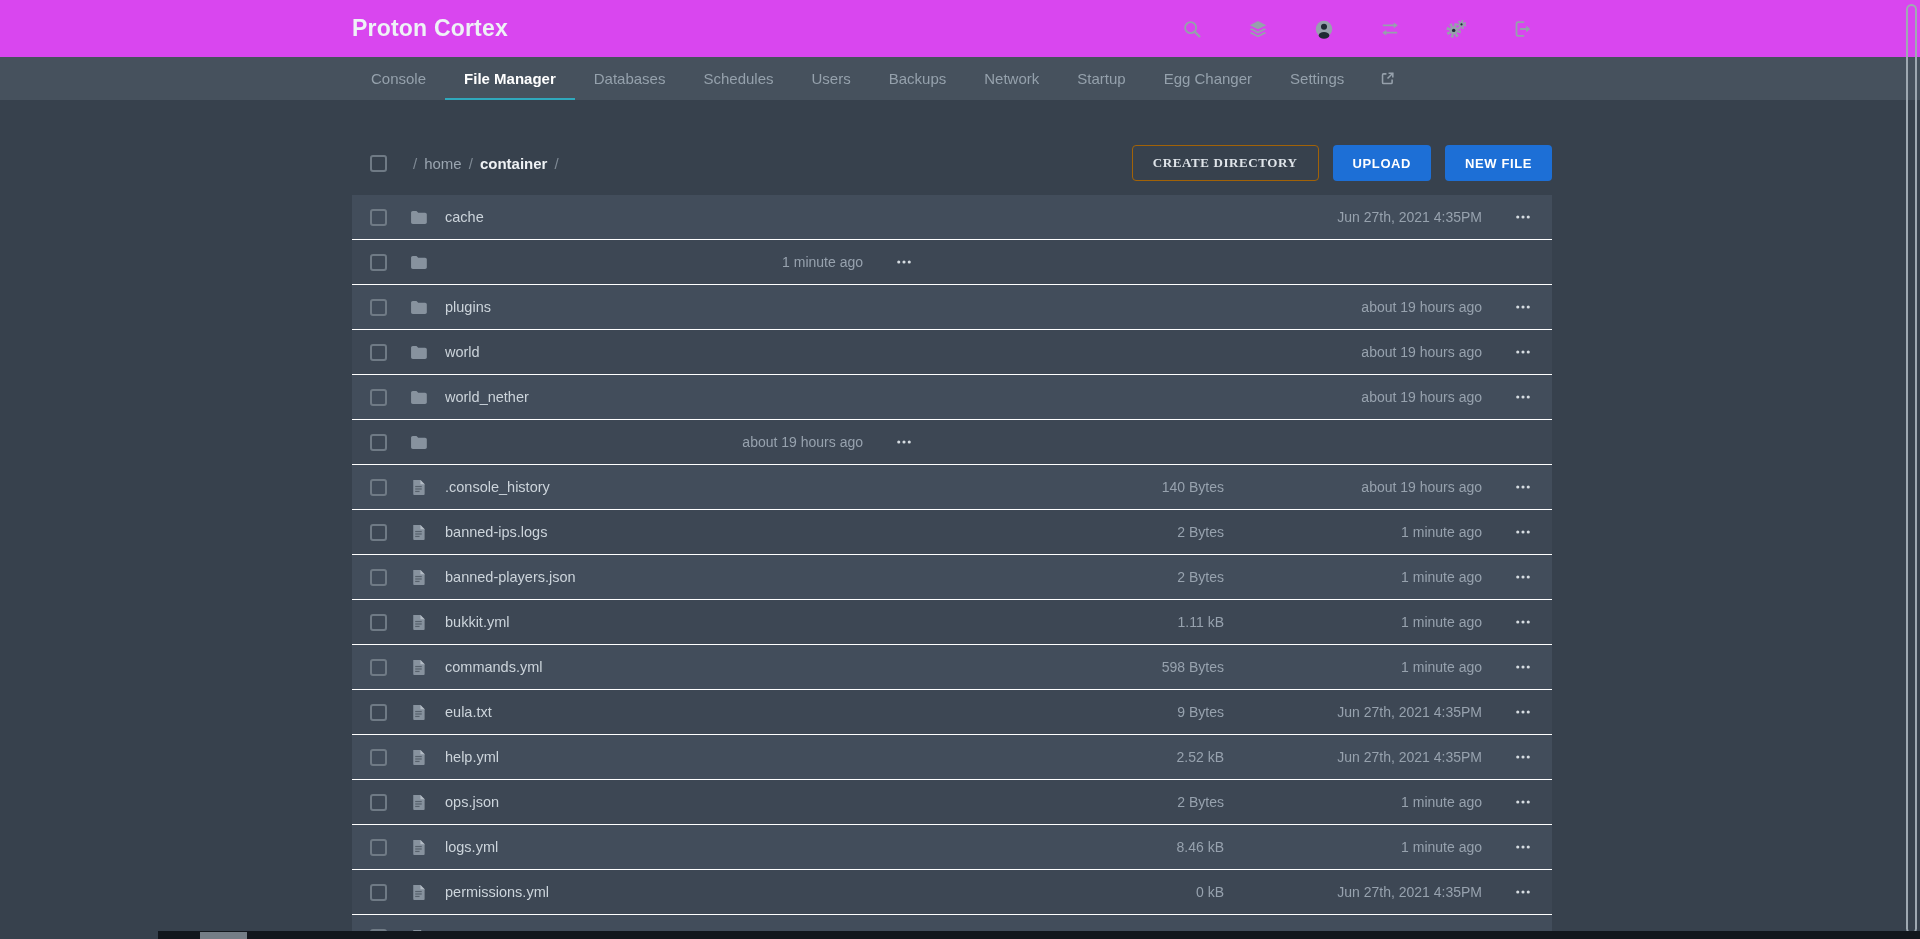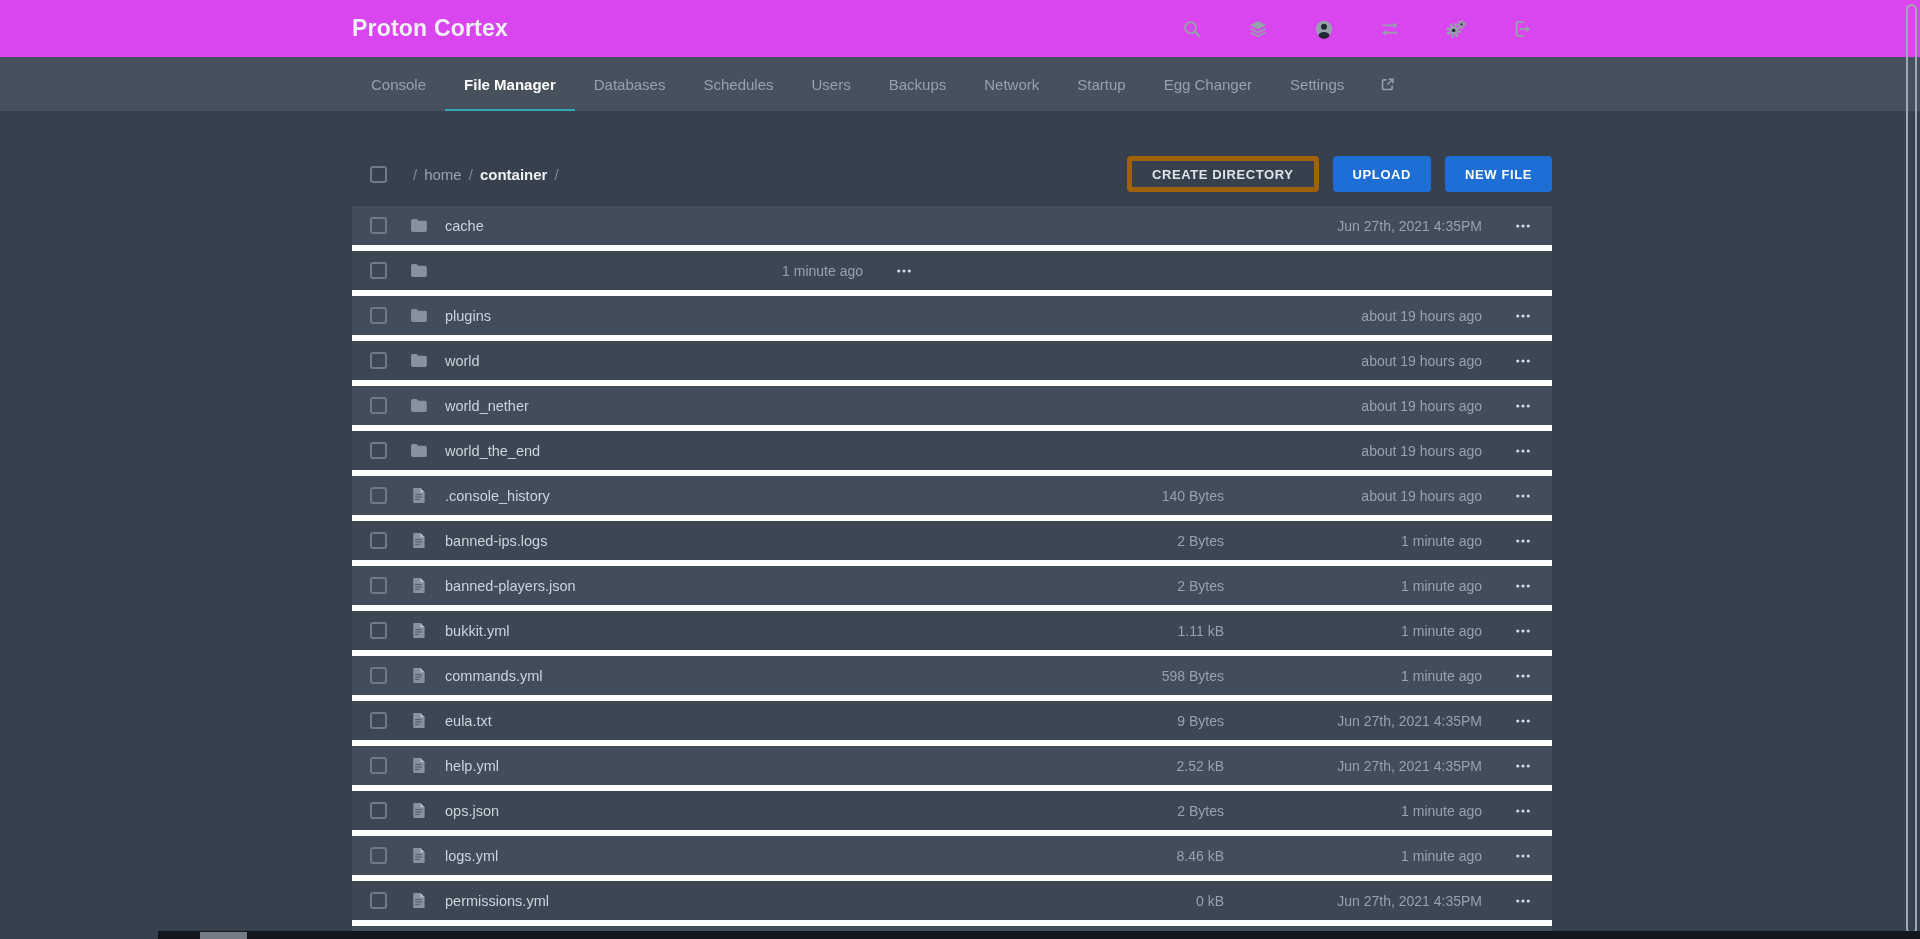--- a/index.html
+++ b/index.html
@@ -18,21 +18,21 @@
     padding-right:18px;
   }
   .app-title { font-size:23px; font-weight:700; color:#eef2f6; letter-spacing:0.2px; cursor:pointer; }
   .header-icons { display:flex; align-items:center; gap:42px; }
   .hicon { width:24px; height:24px; display:inline-flex; align-items:center; justify-content:center; cursor:pointer; }
   .hicon svg { width:22px; height:22px; }
   .ic-stroke { stroke:#96a1ac; stroke-width:2; fill:none; stroke-linecap:round; stroke-linejoin:round; }
   .ic-fill { fill:#96a1ac; }
   .ic-bg { fill:#202a35; }
   
-  .tab-bar { height:54px; background:#46515d;text-align:right; }
+  .tab-bar { height:43px; background:#46515d;text-align:right; }
   .tabs { width:1216px; margin-left:352px; display:flex; height:100%; align-items:stretch; }
   .tab {
     display:flex; align-items:center; padding:0 19px; font-size:15px;
     color:#95a1ac; cursor:pointer; border-bottom:2px solid transparent; border-top:2px solid transparent;
   }
   .tab.active { color:#ffffff; font-weight:700; border-bottom-color:#2fa8bc; }
   .tab-ext { display:flex; align-items:center; padding:0 16px; cursor:pointer; }
   .tab-ext svg { width:17px; height:17px; }
   
   .content { width:1200px; margin-left:352px; }
@@ -45,27 +45,27 @@
   .breadcrumb { margin-left:26px; font-size:15px; display:flex; gap:7px; align-items:center; }
   .crumb-sep { color:#7f8a95; }
   .crumb-home { color:#9aa5b0; cursor:pointer; text-decoration:none; }
   .crumb-current { color:#eef1f4; font-weight:700; }
   .toolbar-buttons { margin-left:auto; display:flex; gap:14px; }
   .btn {
     font-family:"Liberation Sans", sans-serif;
     font-size:13px; font-weight:700; letter-spacing:0.6px;
     padding:0 20px; height:36px; border-radius:4px; cursor:pointer;
   }
-  .btn.ghost { background:transparent; border:5px solid #a16207; color:#dfe4e9; }
+  .btn.ghost { background:transparent; border:1px solid #a16207; color:#dfe4e9;font-family:Liberation Serif, serif; }
   .btn.primary { background:#1d6fd6; border:none; color:#ffffff; }
   
   .file-list { margin-top:14px; }
   .file-row {
     height:45px; display:flex; align-items:center;
-    padding:0 14px 0 18px; border-bottom:6px solid #ffffff; cursor:pointer;
+    padding:0 14px 0 18px; border-bottom:1px solid #ffffff; cursor:pointer;
   }
   .file-row:nth-child(odd) { background:#424d5b; }
   .file-row:nth-child(even) { background:#3d4754; }
   .file-row .checkbox { margin-right:21px; }
   .row-icon { width:21px; height:21px; margin-right:16px; flex:0 0 auto; }
   .row-icon svg { width:21px; height:21px; display:block; }
   .row-name { font-size:14.5px; color:#ccd4db; flex:1 1 auto; }
   .row-size { width:160px; text-align:right; font-size:14px; color:#97a2ae; }
   .row-date { width:258px; text-align:right; font-size:14px; color:#97a2ae; }
   .row-menu { width:56px; display:flex; justify-content:flex-end; padding-right:6px; cursor:pointer; }
@@ -272,21 +272,20 @@
     </span>
   </div>
       <div class="file-row">
     <span class="checkbox"></span>
     <span class="row-icon icon-folder">
       <svg viewBox="0 0 24 24">
             <path fill="#87929e" d="M3.5 6.5 c0-1.1 0.9-2 2-2 h4.2 l2 2.2 h7.8 c1.1 0 2 0.9 2 2 v8.8 c0 1.1-0.9 2-2 2 H5.5 c-1.1 0-2-0.9-2-2 Z"></path>
           </svg>
     </span>
 
-    <span class="row-name">world_the_end</span>
     <span class="row-size"></span>
     <span class="row-date">about 19 hours ago</span>
     <span class="row-menu">
       <svg viewBox="0 0 24 24">
             <circle cx="5" cy="12" r="2.1" fill="#d6dce1"></circle>
             <circle cx="12" cy="12" r="2.1" fill="#d6dce1"></circle>
             <circle cx="19" cy="12" r="2.1" fill="#d6dce1"></circle>
           </svg>
     </span>
   </div>

